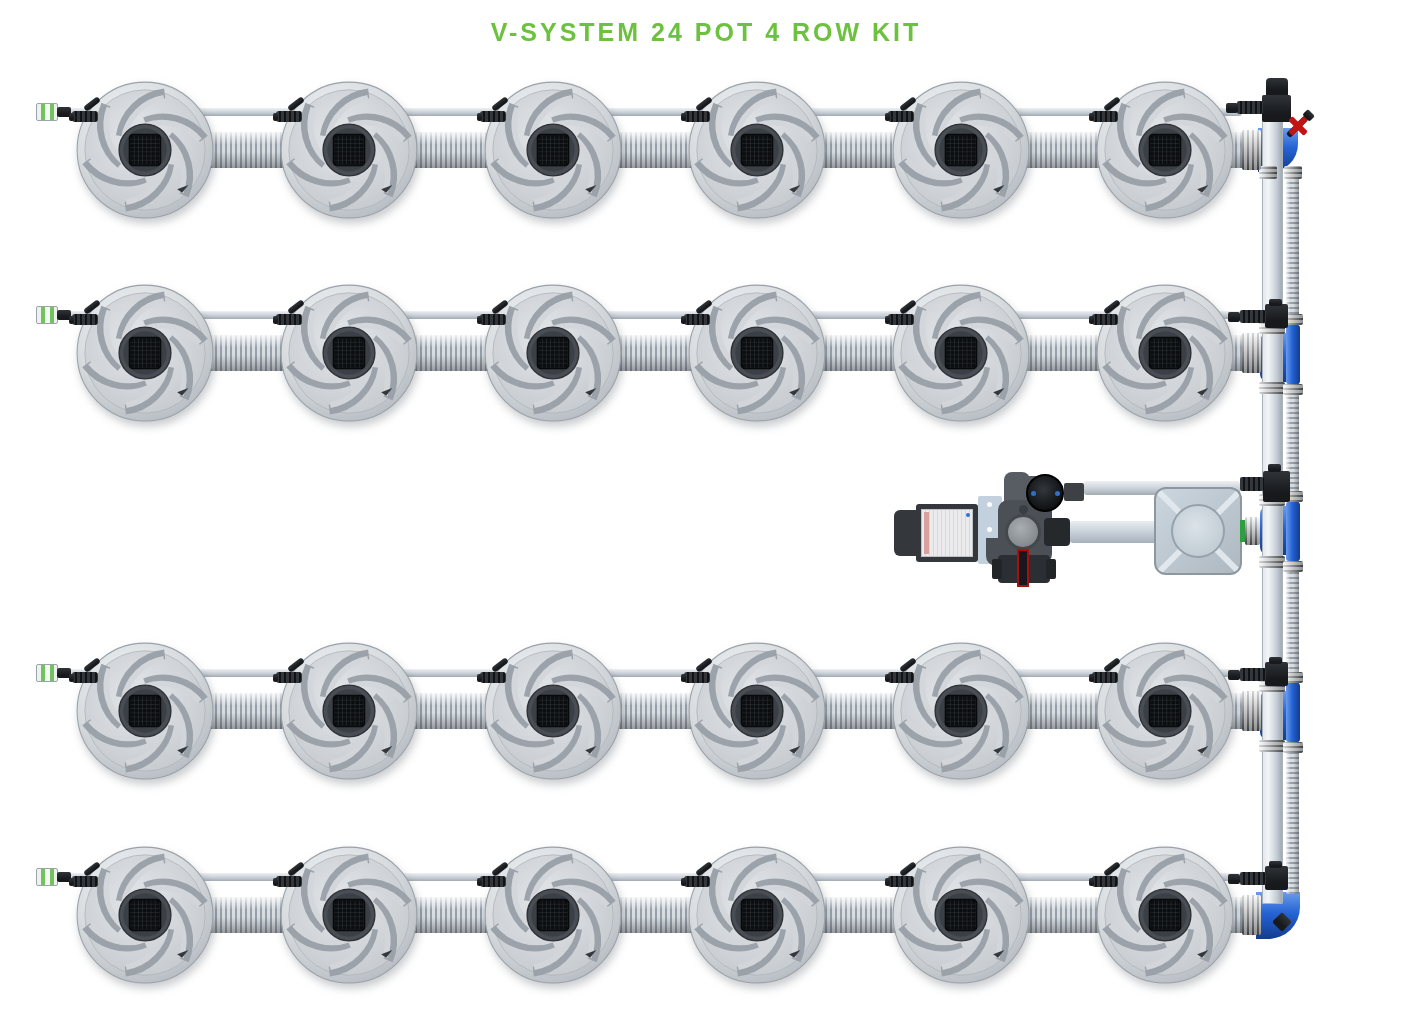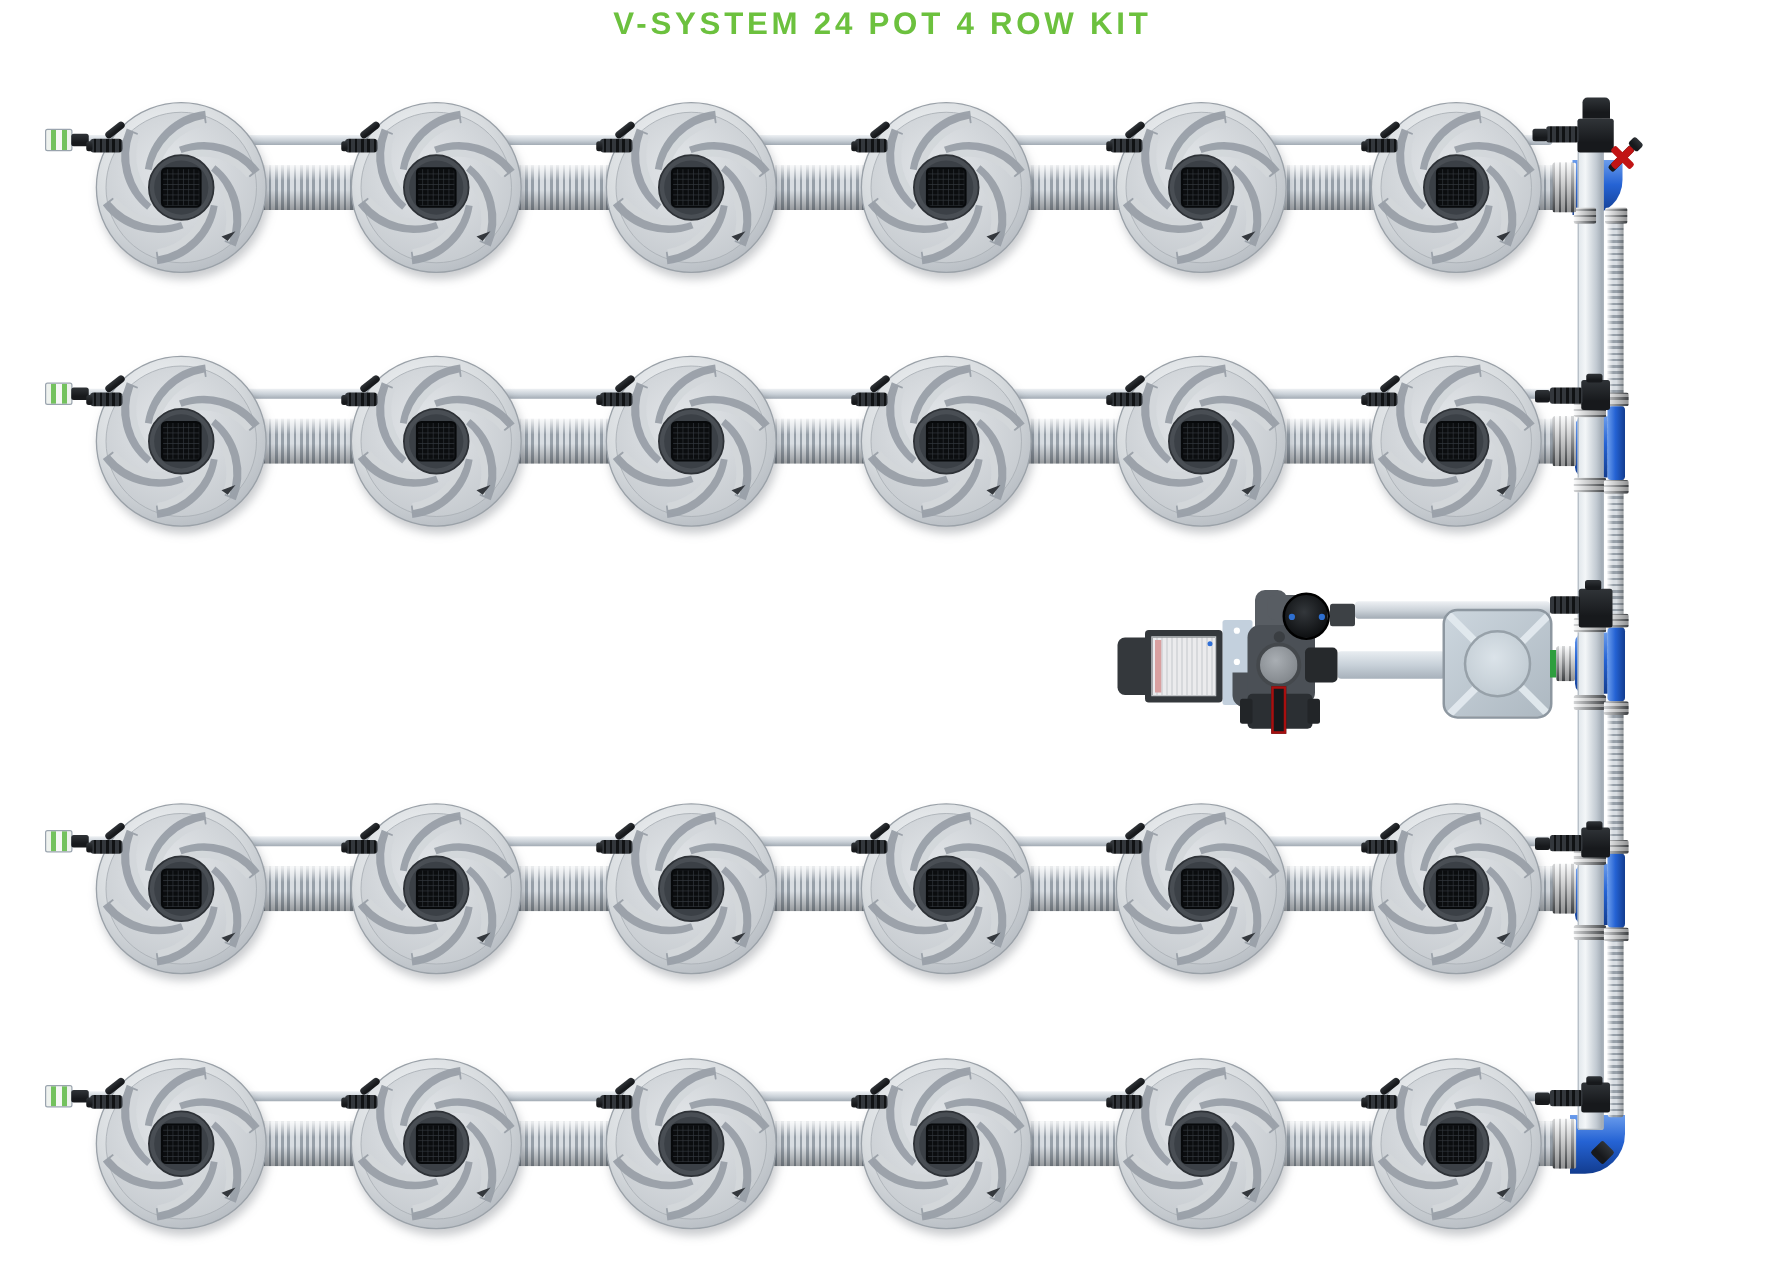--- a/index.html
+++ b/index.html
@@ -1,18 +1,18 @@
 <!DOCTYPE html>
 <html><head>
 <meta charset="utf-8">
 <style>
   html,body{margin:0;padding:0;background:#fff;}
   .stage{position:relative;width:1412px;height:1022px;background:#fff;overflow:hidden;
          font-family:"Liberation Sans",sans-serif;}
-  .stage h1{position:absolute;top:2px;left:0;right:0;margin:3px;text-align:center;
+  .stage h1{position:absolute;top:2px;left:0;right:0;margin:16px;text-align:center;
             font-size:25px;font-weight:700;letter-spacing:3px;color:#6CC13E;}
   .subtitle{position:absolute;top:31px;left:0;right:0;text-align:center;
             font-size:15px;color:#0a0a0a;}
   #diagram{position:absolute;left:0;top:0;width:1412px;height:1022px;}
   #diagram div{position:absolute;}
   .pot{filter:drop-shadow(2px 5px 4px rgba(60,70,80,.28));}
   .corr-h{background-image:linear-gradient(180deg,rgba(255,255,255,.85),rgba(255,255,255,0) 35%,rgba(0,0,0,0) 55%,rgba(0,0,0,.30)),
           repeating-linear-gradient(90deg,#97a0a9 0 2px,#d8dde2 2px 5px);border-radius:4px;}
   .corr-v{background-image:linear-gradient(90deg,rgba(255,255,255,.8),rgba(255,255,255,0) 35%,rgba(0,0,0,0) 55%,rgba(0,0,0,.30)),
           repeating-linear-gradient(0deg,#97a0a9 0 2px,#d8dde2 2px 5px);border-radius:3px;}

